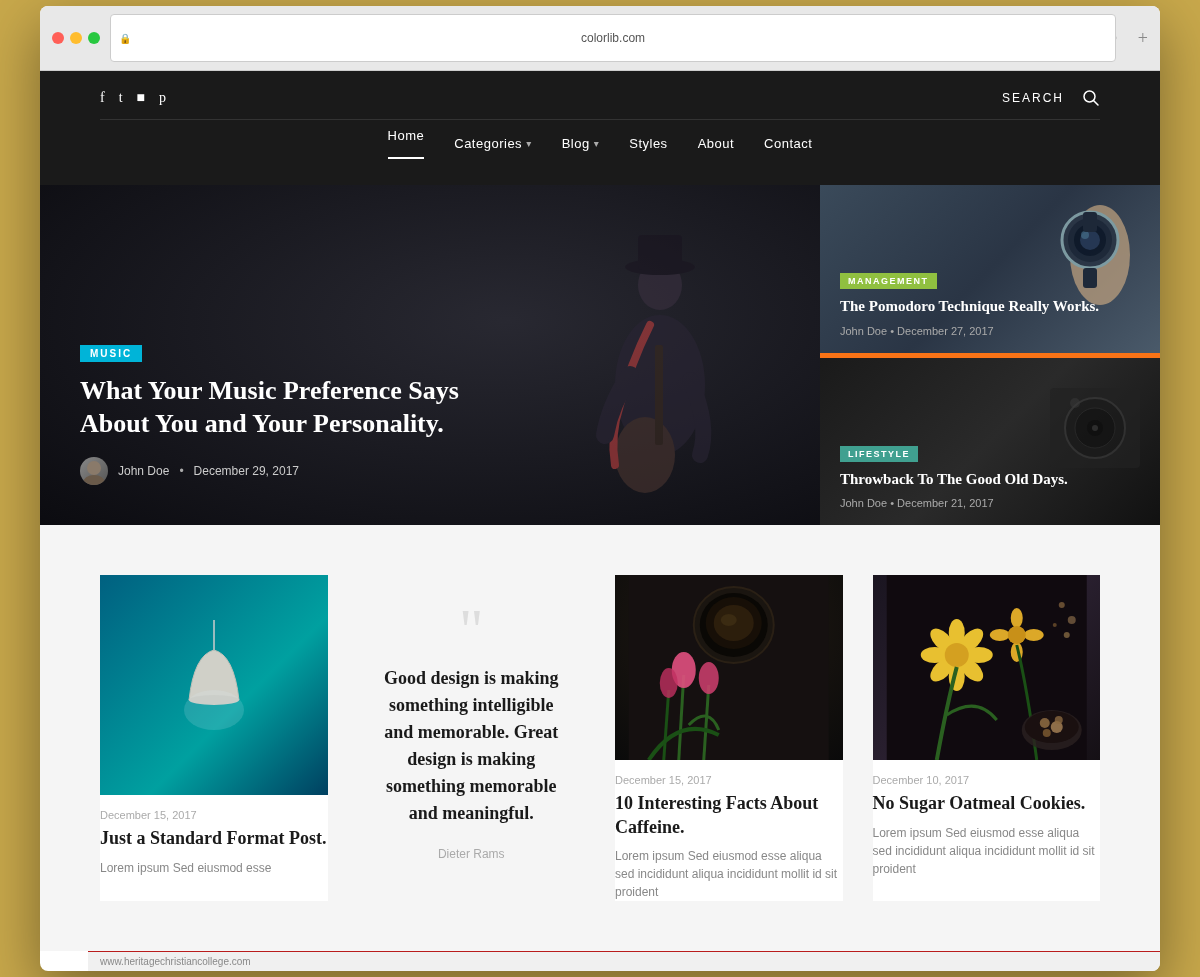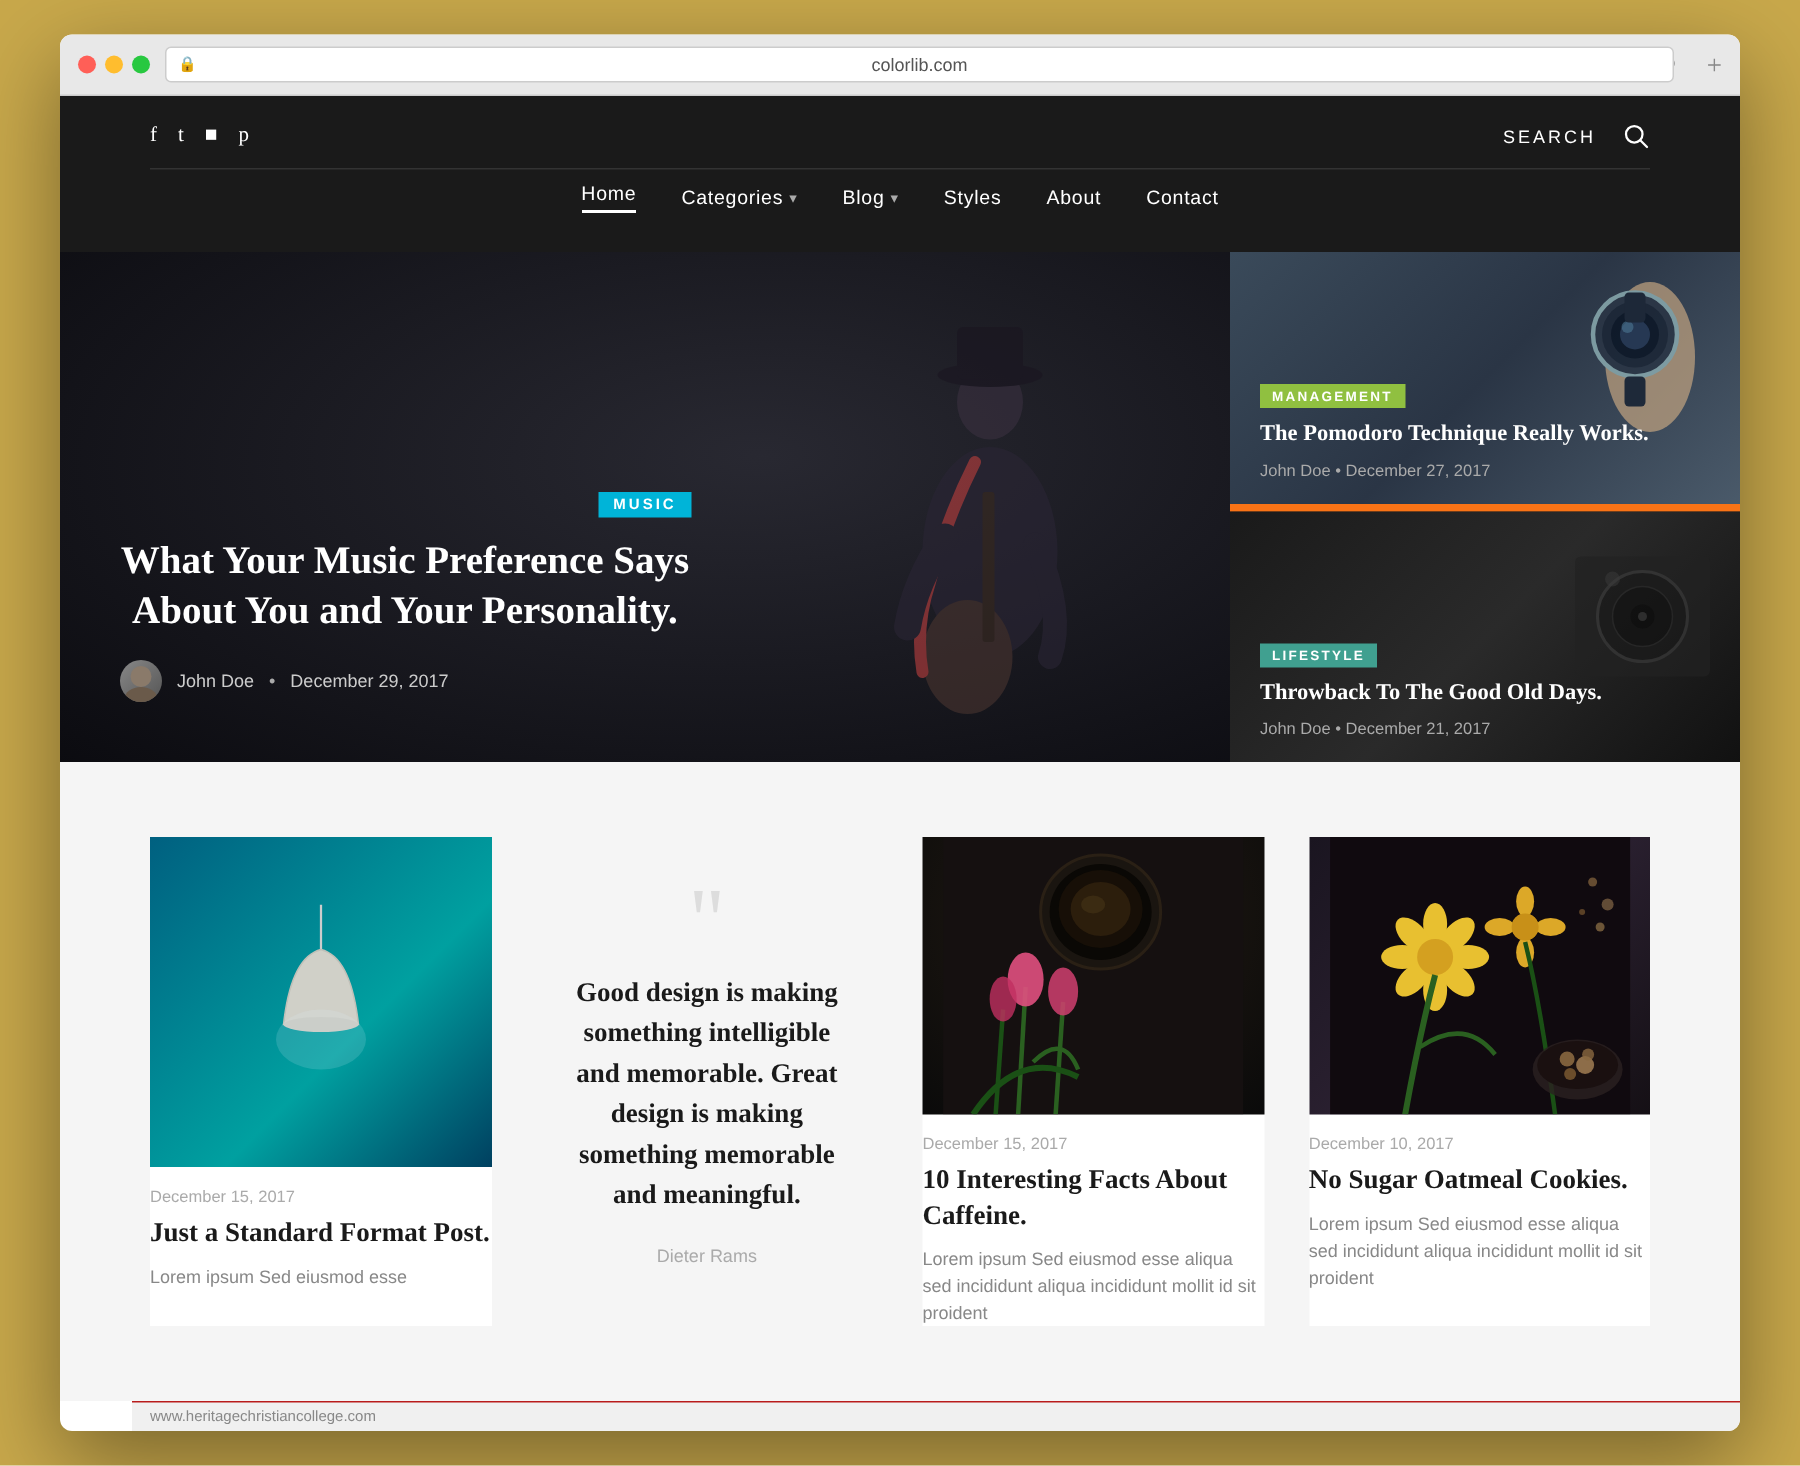--- a/index.html
+++ b/index.html
@@ -38,21 +38,21 @@
       border-radius: 50%;
     }
     .tl-red { background: #ff5f57; }
     .tl-yellow { background: #ffbd2e; }
     .tl-green { background: #28c840; }
     .address-bar {
       flex: 1;
       background: #fff;
       border: 1px solid #ccc;
       border-radius: 4px;
-      padding: 4px 30px;
+      padding: 16px 30px;
       font-size: 12px;
       color: #555;
       text-align: center;
       font-family: -apple-system, sans-serif;
       position: relative;
     }
     .address-bar::before {
       content: '🔒';
       position: absolute;
       left: 8px;
@@ -125,39 +125,38 @@
       text-decoration: none;
       font-size: 13px;
       font-family: -apple-system, sans-serif;
       letter-spacing: 0.5px;
       display: flex;
       align-items: center;
       gap: 4px;
     }
     .nav-item.active {
       border-bottom: 2px solid #fff;
-      padding-bottom: 4px;
+      padding-bottom: 14px;
     }
     .nav-chevron {
       font-size: 10px;
       color: #aaa;
     }
 
     
     .hero-section {
       background: #1a1a1a;
       display: flex;
       height: 340px;
     }
     .hero-main {
       flex: 1;
       position: relative;
       overflow: hidden;
       background: linear-gradient(135deg, #1a1a1a 0%, #2d2d2d 50%, #111 100%);
-      text-align: center;
     }
     .hero-main-bg {
       position: absolute;
       inset: 0;
       background: 
         radial-gradient(ellipse at 60% 40%, rgba(40,40,50,0.9) 0%, rgba(10,10,15,0.95) 100%);
     }
     
     .hero-content {
       position: absolute;

